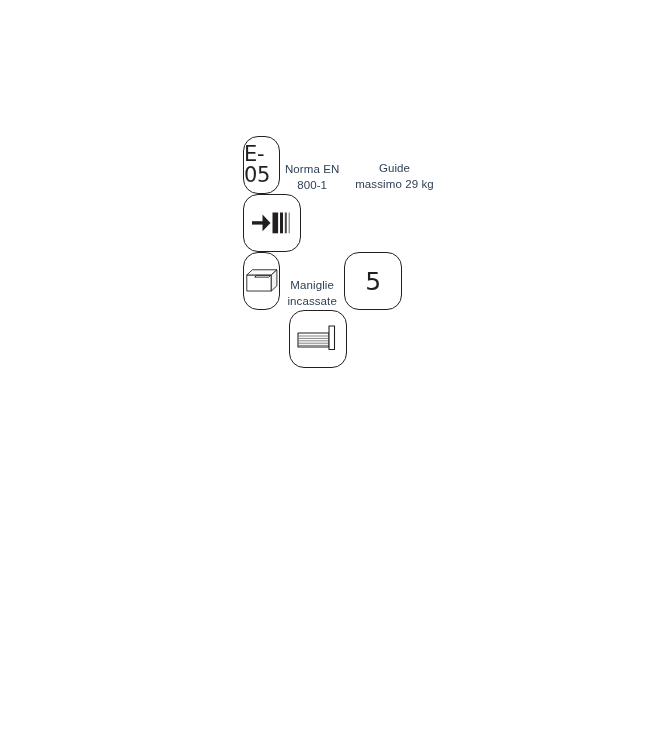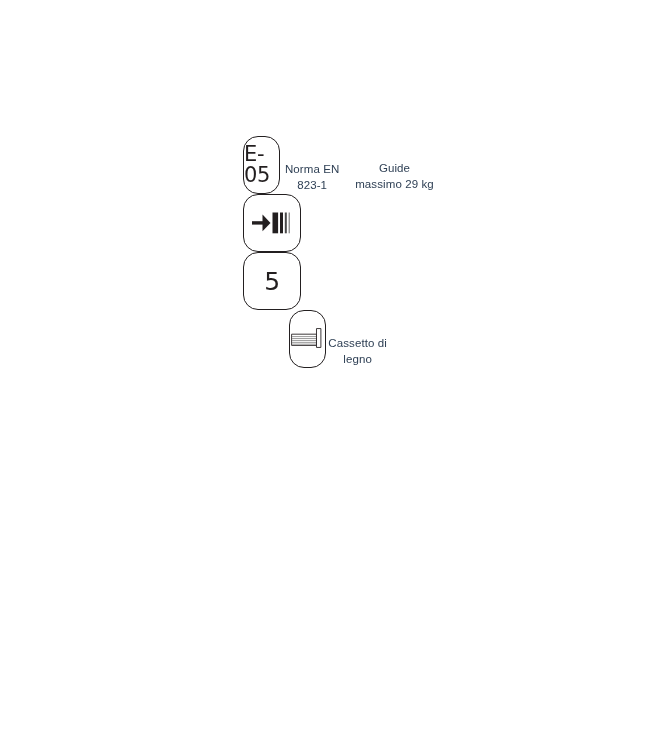--- a/index.html
+++ b/index.html
@@ -86,21 +86,21 @@
 <div class="feature-grid">
 
   <div class="feature-row">
 
     <div class="feature-cell">
       <div class="badge">
         <span class="badge-text">E-05</span>
       </div>
       <div class="caption">
         <span>Norma EN</span><br>
-        <span>823-1</span>
+        <span>800-1</span>
       </div>
     </div>
 
     <div class="feature-cell">
       <div class="caption">
         <span>Guide</span><br>
         <span>massimo 29 kg</span>
       </div>
     </div>
 
@@ -122,20 +122,41 @@
           <rect x="38.6" y="7.5" width="1.3" height="20.8" fill="#8a8a8a"></rect>
         </svg>
       </div>
     </div>
 
 
   </div>
 
   <div class="feature-row">
 
+    <div class="feature-cell">
+      <div class="badge">
+        <svg width="44" height="38" viewBox="0 0 44 38">
+          <g fill="none" stroke="#231f20" stroke-width="1.1" stroke-linejoin="round">
+
+            <polygon points="3.5,11.5 34.0,11.5 34.0,31.5 3.5,31.5" fill="#ffffff"></polygon>
+
+            <polygon points="3.5,11.5 10.5,5.0 41.0,5.0 34.0,11.5" fill="#fbfbfb"></polygon>
+
+            <polygon points="34.0,11.5 41.0,5.0 41.0,25.0 34.0,31.5" fill="#f2f2f2"></polygon>
+
+            <polygon points="13.5,14.2 31.0,14.2 33.2,12.0 15.6,12.0" fill="#ffffff"></polygon>
+            <line x1="13.5" y1="14.2" x2="15.6" y2="12.0"></line>
+          </g>
+        </svg>
+      </div>
+      <div class="caption">
+        <span>Maniglie</span><br>
+        <span>incassate</span>
+      </div>
+    </div>
 
     <div class="feature-cell">
       <div class="badge">
         <span class="badge-text big">5</span>
       </div>
     </div>
 
   </div>
 
   <div class="feature-row single">
@@ -152,21 +173,17 @@
 
           <g stroke="#5a5a5a" stroke-width="0.75">
             <line x1="2.6" y1="16.0" x2="32.4" y2="16.0"></line>
             <line x1="2.6" y1="18.4" x2="32.4" y2="18.4"></line>
             <line x1="2.6" y1="20.8" x2="32.4" y2="20.8"></line>
             <line x1="2.6" y1="23.2" x2="32.4" y2="23.2"></line>
             <line x1="2.6" y1="25.4" x2="32.4" y2="25.4"></line>
           </g>
         </svg>
       </div>
-      <div class="caption">
-        <span>Cassetto di</span><br>
-        <span>legno</span>
-      </div>
     </div>
 
   </div>
 
 </div>
 
 </body></html>

